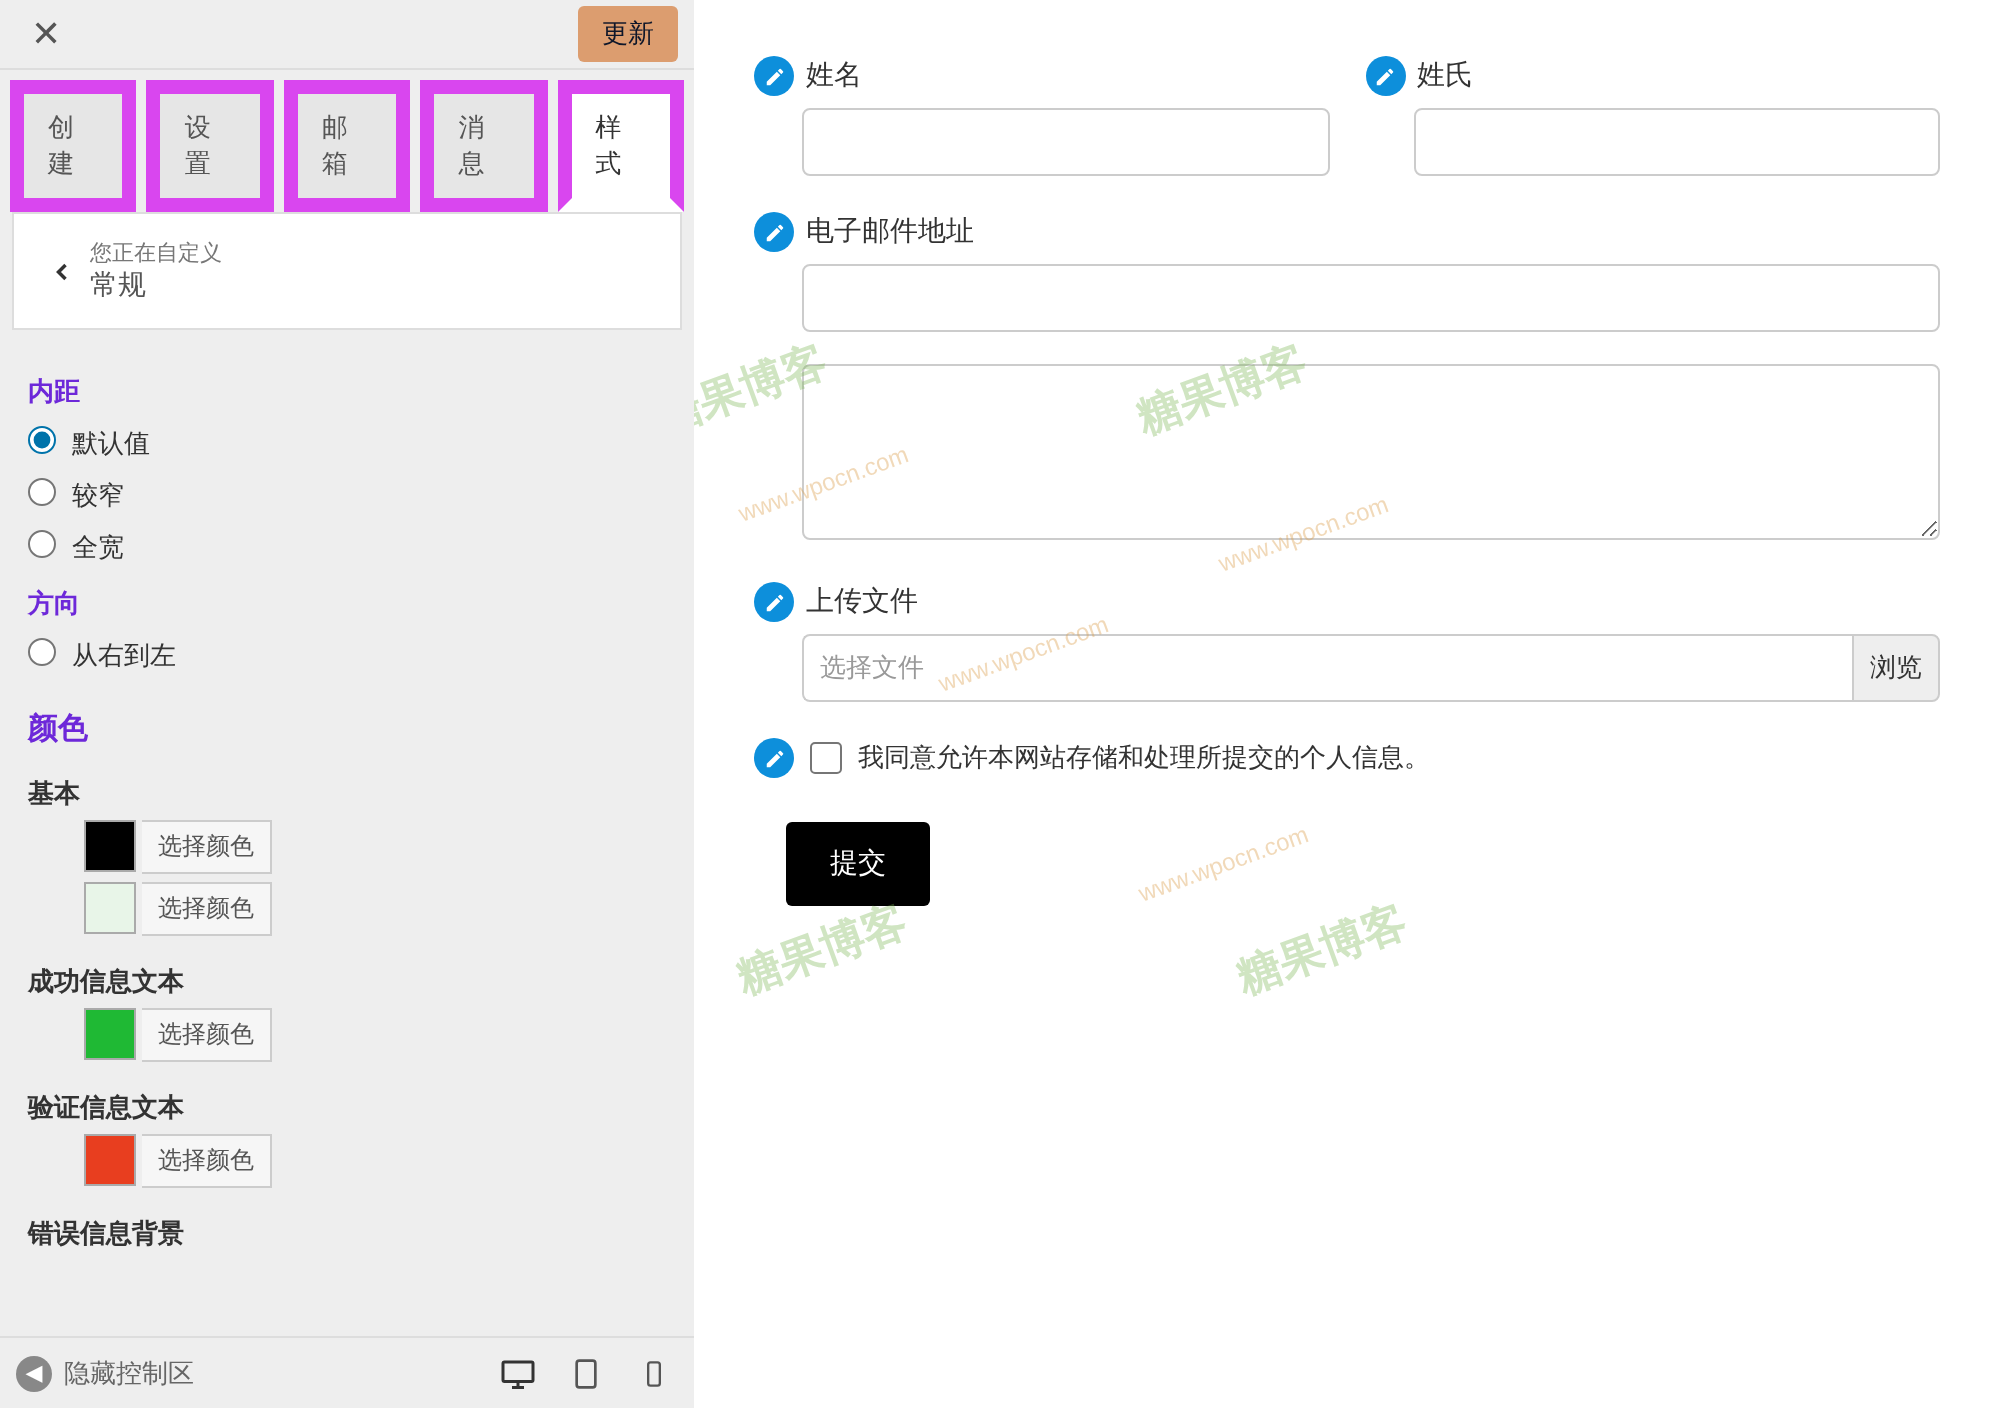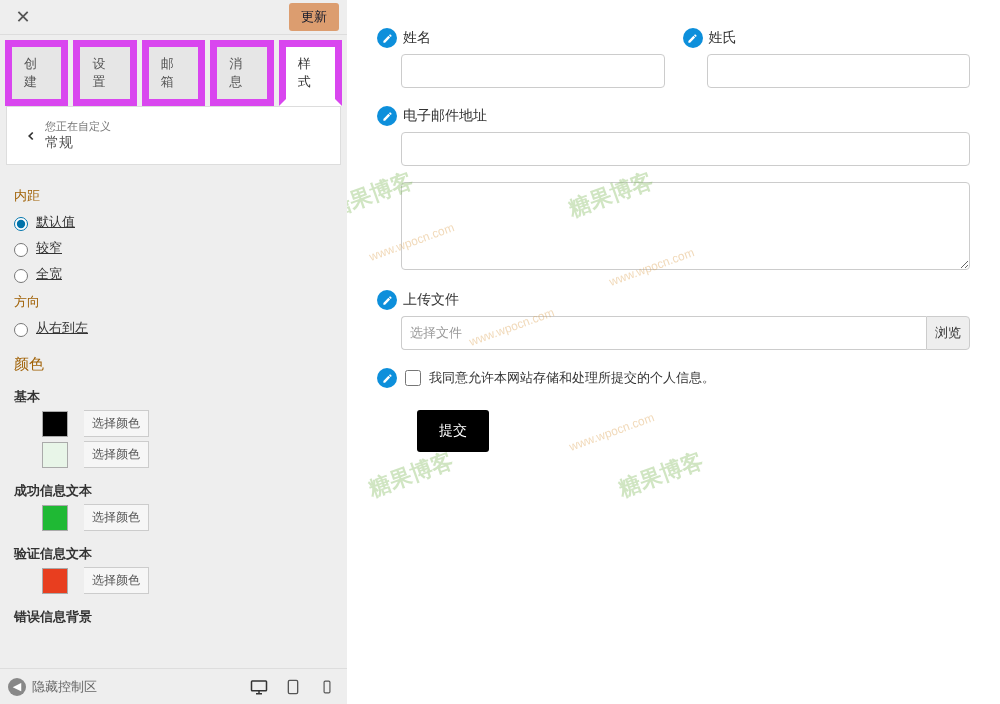--- a/index.html
+++ b/index.html
@@ -13,25 +13,25 @@
 .tabs { display: flex; gap: 5px; padding: 5px 5px 0 5px; }
 .tab { padding: 8px 12px; background: #e6e6e6; border: 7px solid #d946ef; font-size: 13px; color: #555; cursor: pointer; }
 .tab.active { background: #fff; border-bottom-color: #fff; color: #333; }
 
 .panel-header { background: #fff; margin: 0 6px 6px 6px; border: 1px solid #ddd; display: flex; align-items: center; padding: 12px 10px; }
 .back-arrow { width: 28px; height: 28px; display: flex; align-items: center; justify-content: center; cursor: pointer; font-size: 16px; color: #333; }
 .panel-header-text .sub { font-size: 11px; color: #777; }
 .panel-header-text .title { font-size: 14px; color: #555; }
 
 .panel-body { flex: 1; overflow-y: auto; padding: 6px 14px 50px 14px; font-size: 13px; color: #333; }
-.section-title { font-weight: normal; margin: 10px 0 6px 0; color: #a16207; }
-.radio-row { display: flex; align-items: flex-end; margin: 8px 0; gap: 8px; text-decoration: underline; }
+.section-title { font-weight: bold; margin: 10px 0 6px 0; color: #6d28d9; }
+.radio-row { display: flex; align-items: flex-start; margin: 8px 0; gap: 8px; }
 .radio-row input[type="radio"] { width: 14px; height: 14px; accent-color: #0073aa; }
 .field-label { font-size: 13px; color: #333; font-weight: bold; margin: 14px 0 4px 0; }
-.color-row { display: flex; align-items: center; gap: 16px; margin-bottom: 4px; padding-left: 28px; }
+.color-row { display: flex; gap: 3px; margin-bottom: 4px; padding-left: 28px; }
 .color-swatch { width: 26px; height: 26px; border: 1px solid #aaa; }
 .color-btn { padding: 4px 8px; background: #f6f6f6; border: 1px solid #ccc; font-size: 12px; color: #555; border-left: none; cursor: pointer; }
 
 .sidebar-footer { position: absolute; bottom: 0; left: 0; right: 0; height: 36px; background: #eee; border-top: 1px solid #ddd; display: flex; align-items: center; justify-content: space-between; padding: 0 8px; }
 .footer-left { display: flex; align-items: center; gap: 6px; color: #666; font-size: 13px; }
 .footer-left .collapse-icon { width: 18px; height: 18px; border-radius: 50%; background: #888; color: #fff; display: flex; align-items: center; justify-content: center; font-size: 11px; }
 .footer-devices { display: flex; gap: 10px; }
 .device-icon { width: 24px; height: 24px; display: flex; align-items: center; justify-content: center; color: #555; cursor: pointer; }
 
 .preview { flex: 1; background: #fff; padding: 28px 30px; position: relative; overflow: hidden; }
@@ -43,21 +43,21 @@
 .form-label { font-size: 14px; color: #333; }
 .text-input { width: 100%; height: 34px; border: 1px solid #ccc; border-radius: 4px; padding: 0 8px; font-size: 14px; }
 .text-input.full { margin-left: 24px; }
 .textarea { width: calc(100% - 24px); margin-left: 24px; height: 88px; border: 1px solid #ccc; border-radius: 4px; padding: 8px; font-size: 14px; resize: both; }
 .file-row { display: flex; margin-left: 24px; }
 .file-input { flex: 1; height: 34px; border: 1px solid #ccc; border-right: none; border-radius: 4px 0 0 4px; padding: 16px 8px; font-size: 13px; color: #999; display: flex; align-items: center; background: #fff; }
 .file-btn { width: 44px; border: 1px solid #ccc; background: #eeeeee; font-size: 13px; color: #333; cursor: pointer; border-radius: 0 4px 4px 0; }
 .checkbox-row { display: flex; align-items: center; gap: 8px; margin: 18px 0 22px 0; }
 .checkbox-row input[type="checkbox"] { width: 16px; height: 16px; }
 .form-section { margin-bottom: 16px; }
-.submit-btn { background: #000; color: #fff; border: none; padding: 12px 22px; font-size: 14px; cursor: pointer; border-radius: 3px; margin-left: 40px; }
+.submit-btn { background: #000; color: #fff; border: none; padding: 12px 22px; font-size: 14px; cursor: pointer; border-radius: 3px; margin-left: 16px; }
 
 .watermark { position: absolute; color: rgba(120,180,80,0.35); font-size: 22px; font-weight: bold; transform: rotate(-20deg); pointer-events: none; }
 .watermark-url { position: absolute; color: rgba(220,160,80,0.4); font-size: 12px; transform: rotate(-20deg); pointer-events: none; }
 </style>
 </head>
 <body>
 
 <div class="sidebar">
   <div class="sidebar-top">
     <div class="close-x">✕</div>

